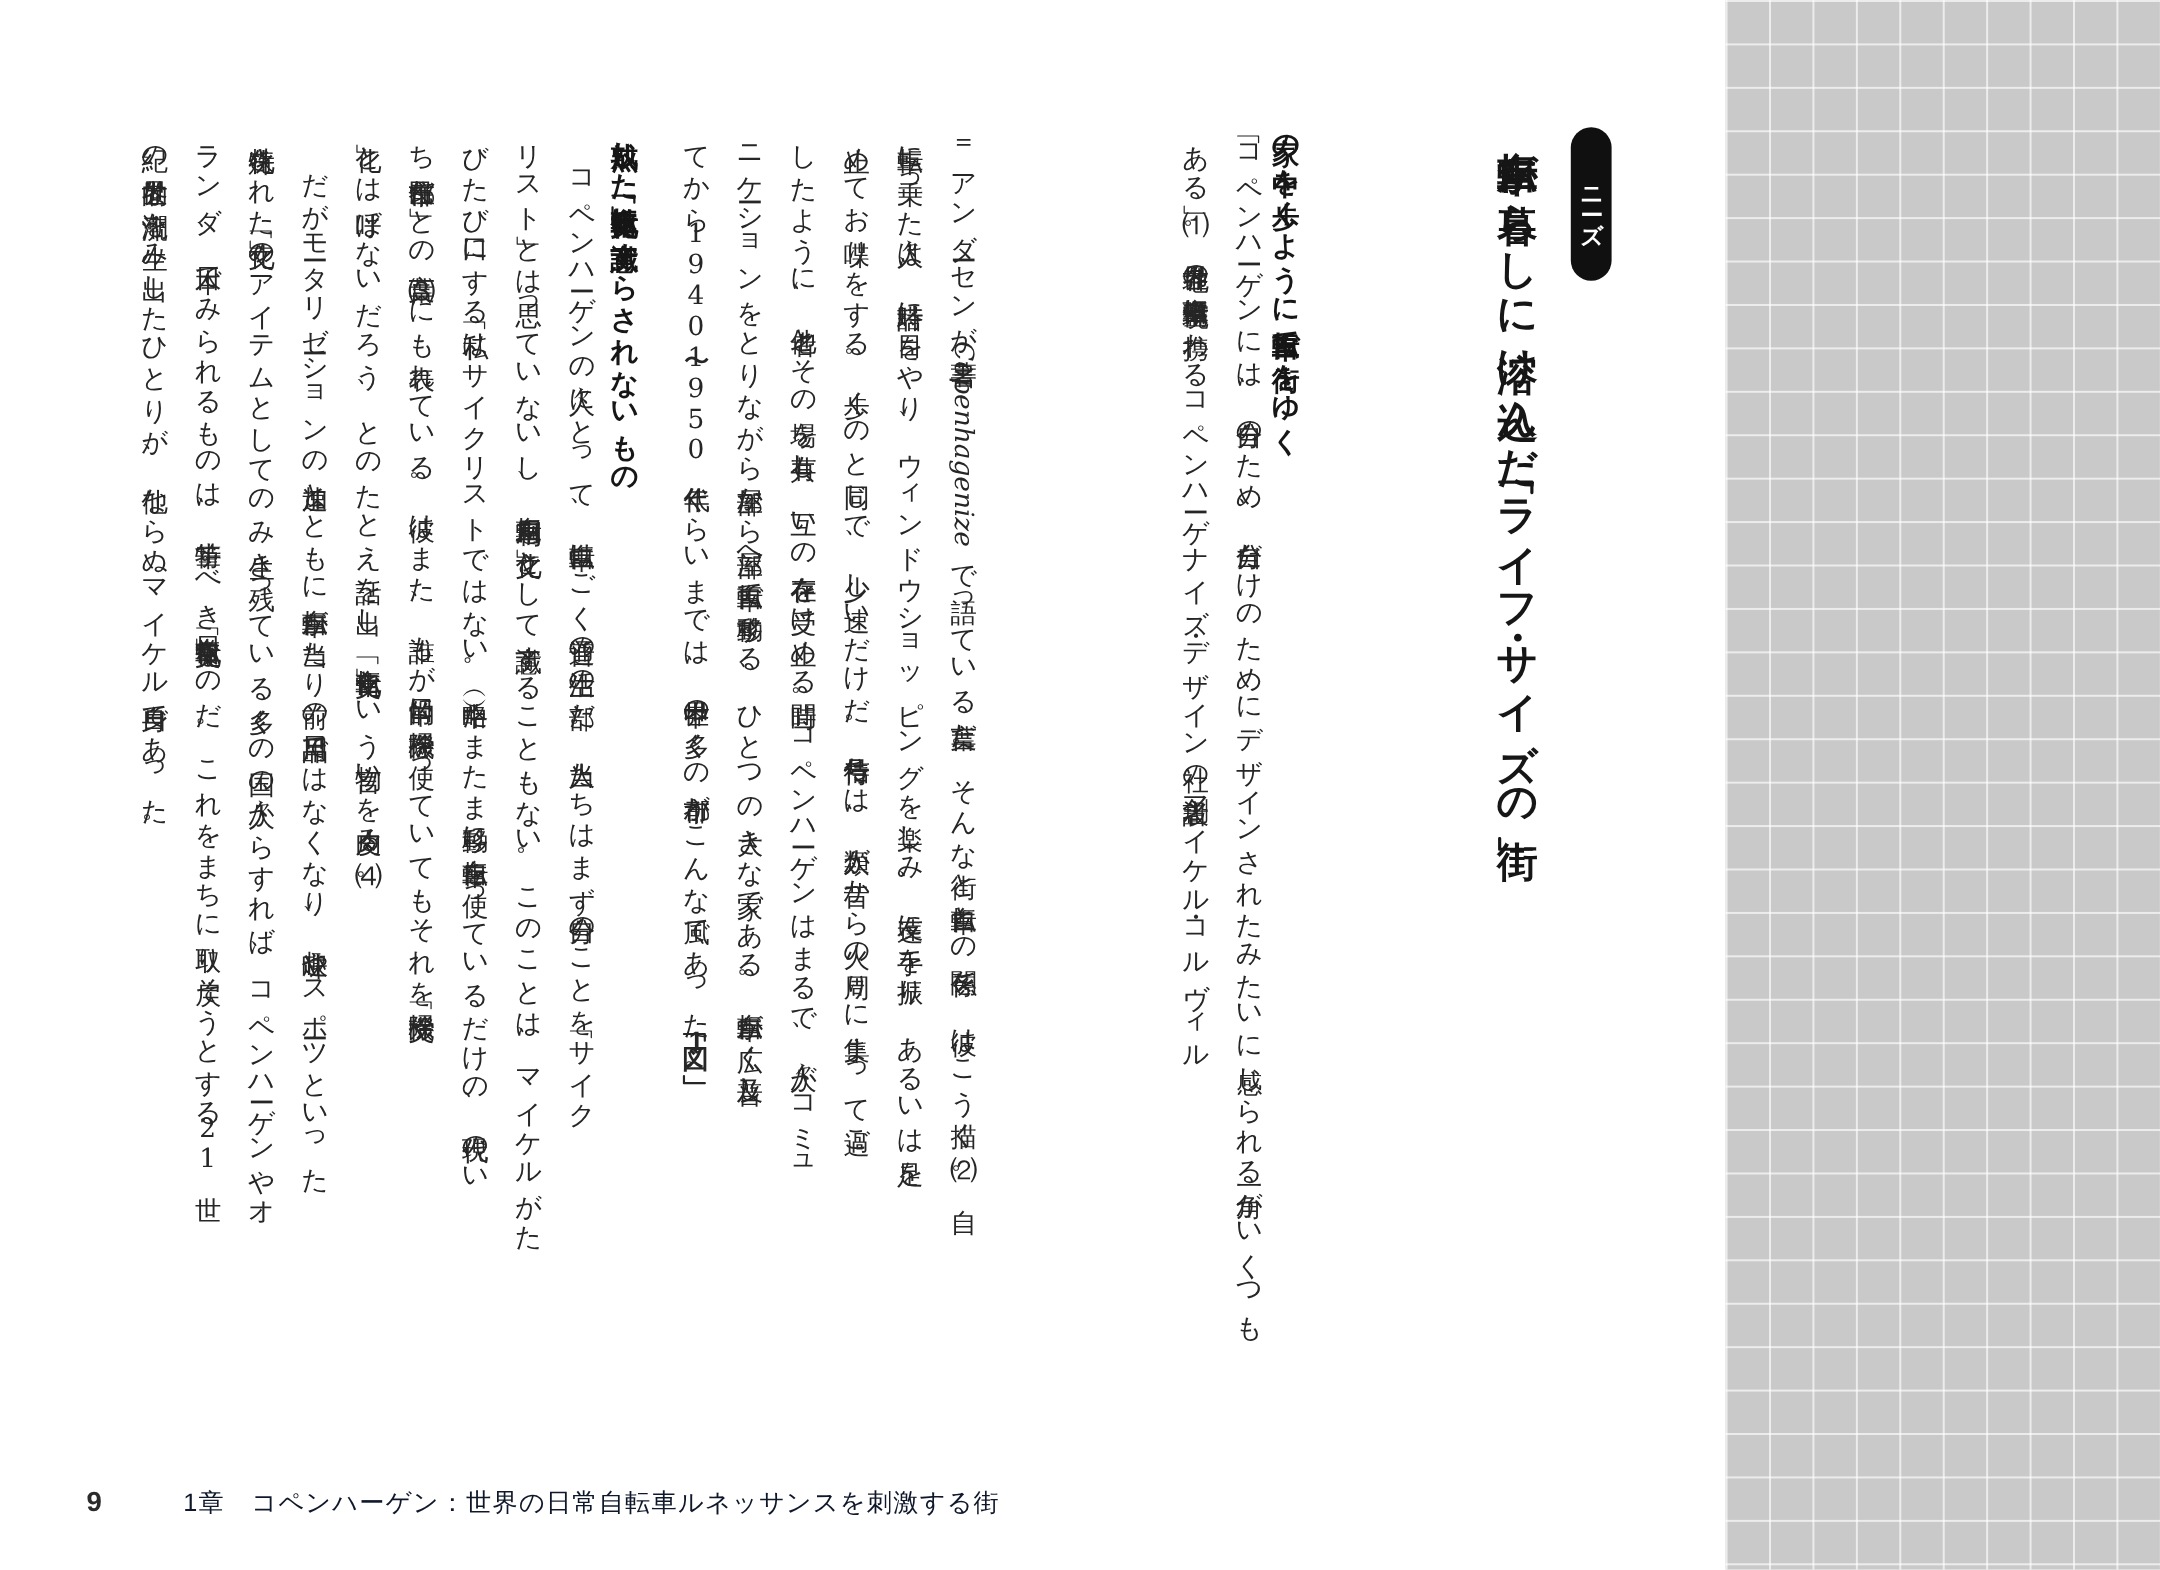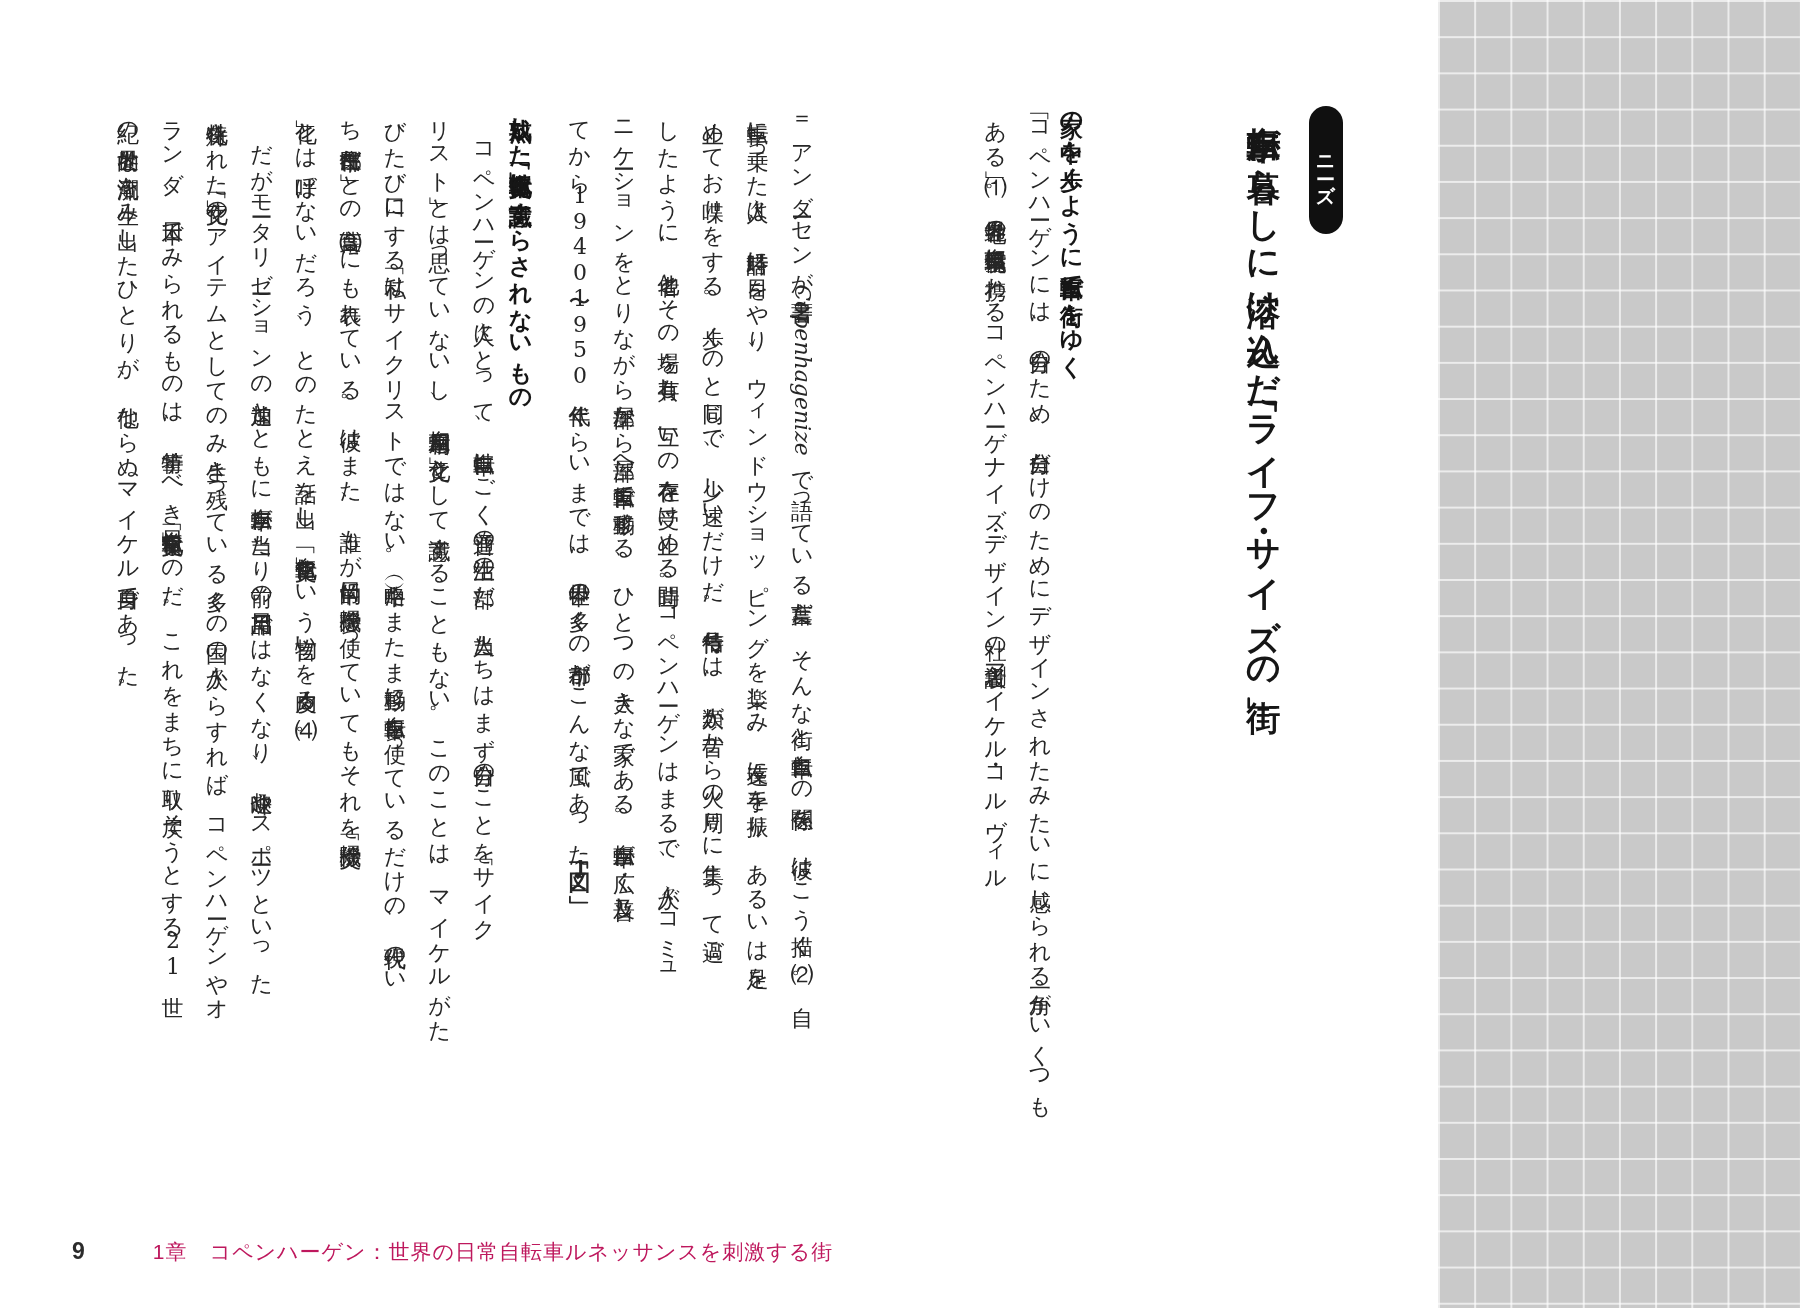--- a/index.html
+++ b/index.html
@@ -37,21 +37,21 @@
     letter-spacing:0.6px;}
   .bodyblock .col{line-height:44.5px;height:100%;white-space:nowrap;}
   #epigraph{left:972px;width:90px;}
   #body1{left:556px;width:268px;}
   #body2{left:115px;width:391px;}
   .book-title-latin{text-orientation:sideways;font-style:italic;letter-spacing:0;}
   .fig-ref{font-weight:700;font-family:"Liberation Sans",sans-serif;}
 
   .footer-left{position:absolute;left:72px;top:1238px;display:flex;align-items:baseline;}
   .footer-pageno{font-size:23px;font-weight:700;color:#2b2b2b;}
-  .footer-title{font-size:21px;font-weight:500;color:#be185d;margin-left:68px;letter-spacing:1px;}
+  .footer-title{font-size:21px;font-weight:500;color:#0f172a;margin-left:68px;letter-spacing:1px;}
 </style>
 </head>
 <body>
 
 <div id="stage">
 
   <div class="right-page">
     
     
     

